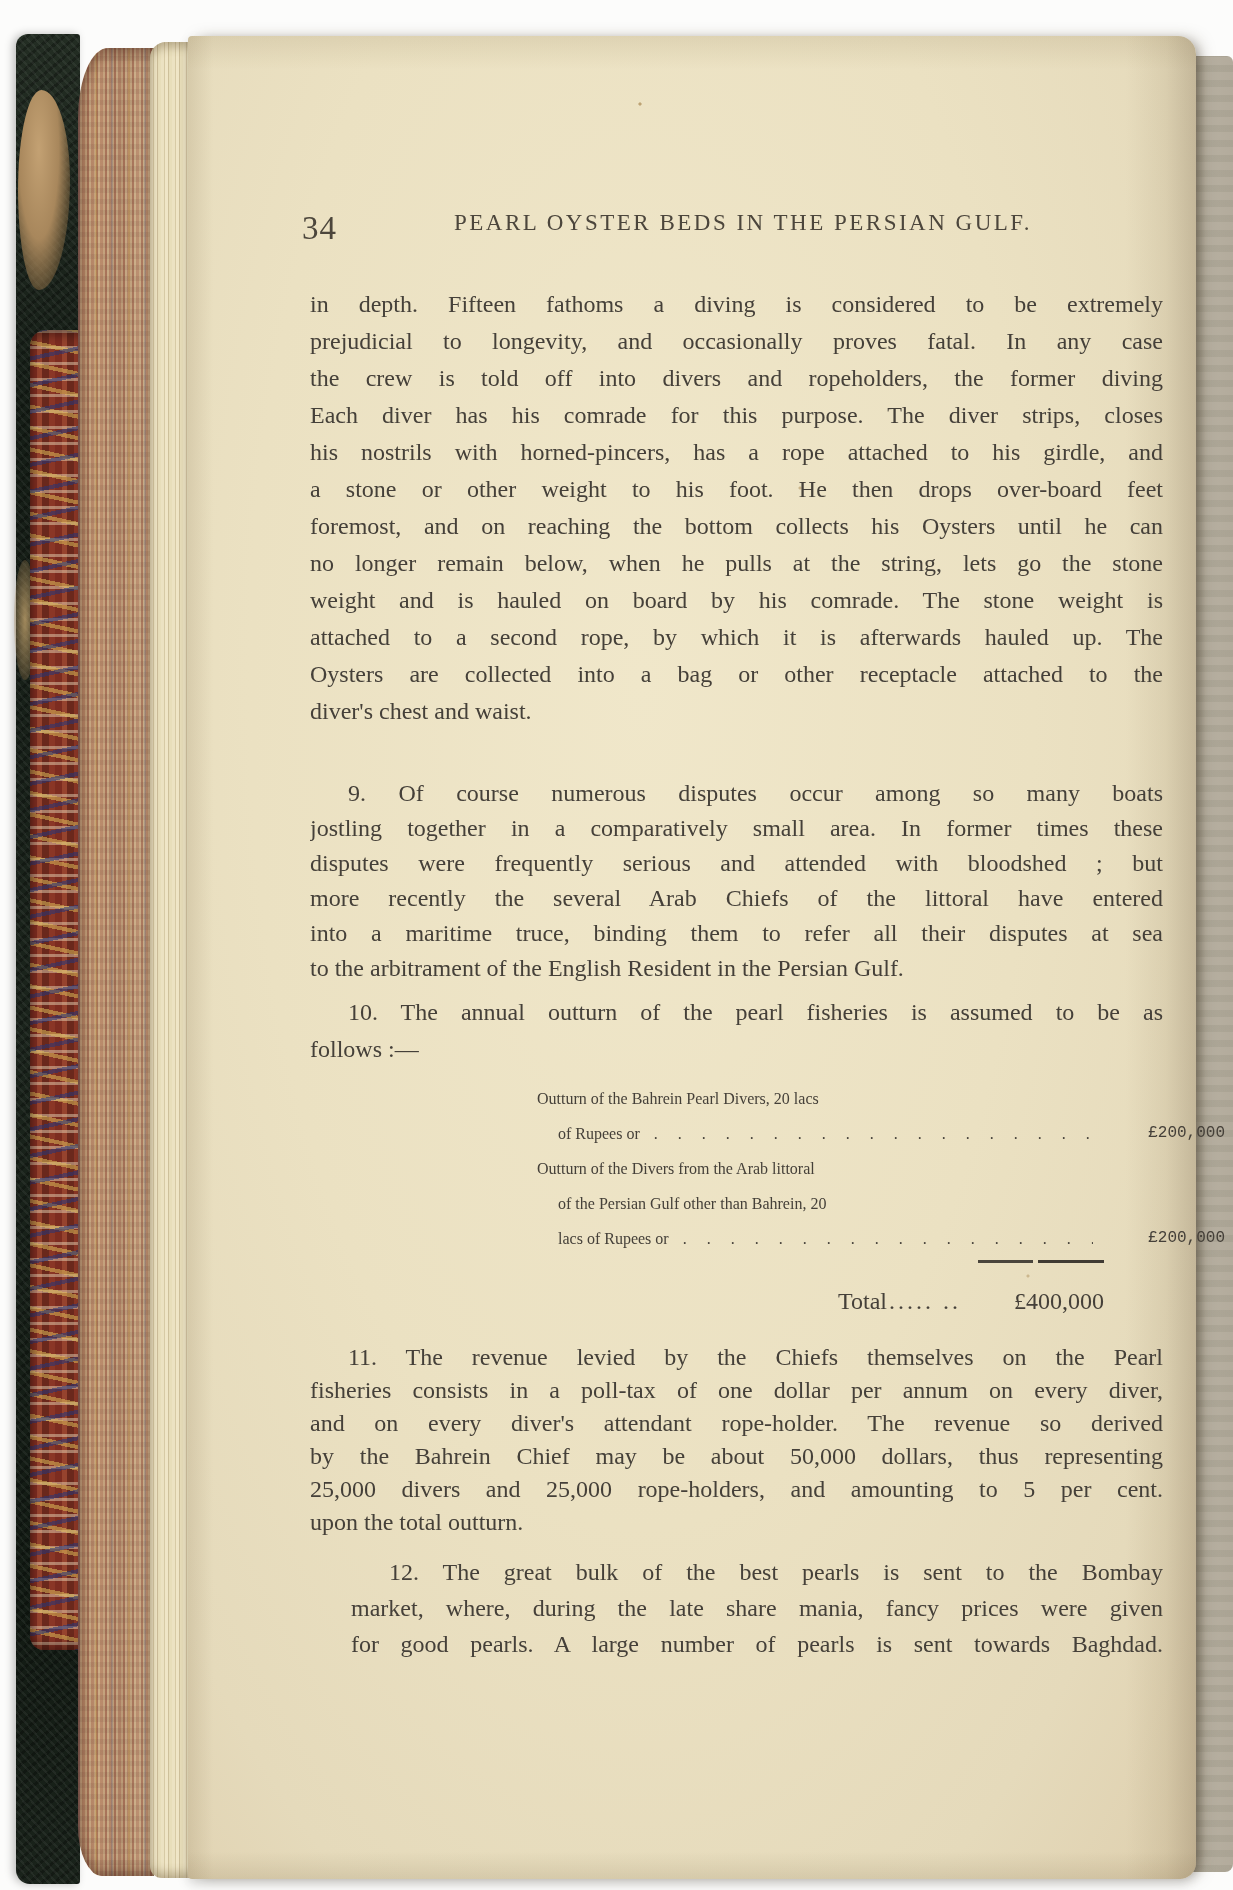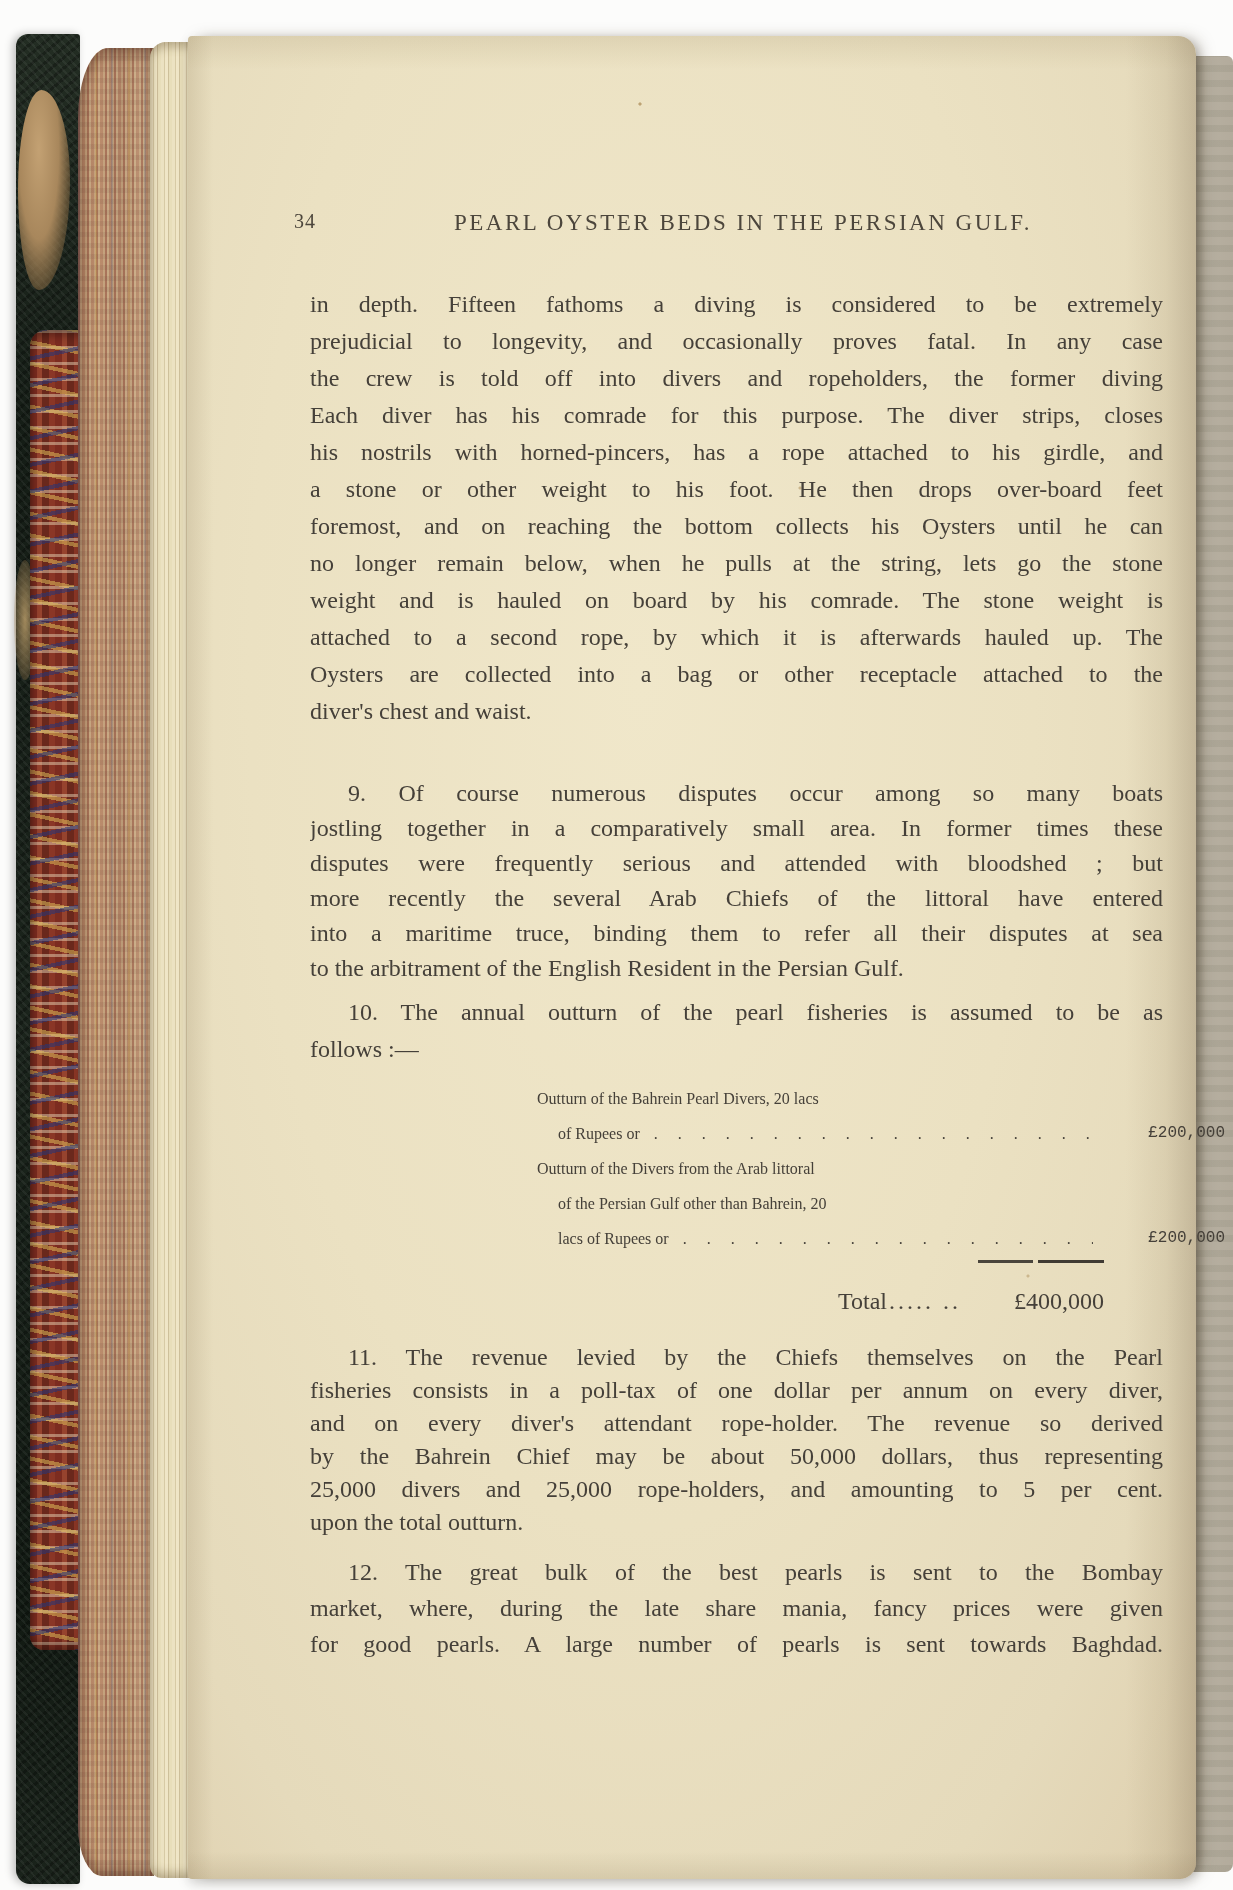--- a/index.html
+++ b/index.html
@@ -72,32 +72,32 @@
       linear-gradient(90deg, rgba(110,88,50,0.14) 0%, rgba(0,0,0,0) 2.5%, rgba(0,0,0,0) 93%, rgba(110,90,55,0.10) 97%, rgba(90,70,45,0.24) 100%),
       linear-gradient(0deg, rgba(110,90,55,0.14) 0%, rgba(0,0,0,0) 1.5%, rgba(0,0,0,0) 98.2%, rgba(120,100,60,0.12) 100%),
       radial-gradient(ellipse at 45% 35%, #f0e7ca 0%, #ebe1c2 50%, #e5dabb 80%, #decfae 100%);
     border-radius:4px 18px 16px 4px;
     box-shadow:7px 0 16px -5px rgba(60,48,28,0.50), 0 5px 12px rgba(0,0,0,0.14);
   }
   .running-head {
     position:absolute; top:174px; left:106px; width:872px; height:34px;
     font-size:23px; letter-spacing:2.5px; color:#4c463c;
   }
-  .pgnum { position:absolute; left:0; top:0; font-size:20px; letter-spacing:1px; }
+  .pgnum { position:absolute; left:8px; top:0; font-size:33px; letter-spacing:1px; }
   .rtitle { display:block; text-align:center; padding-left:26px; white-space:nowrap; }
 
   .col { position:absolute; left:122px; width:853px; font-size:24px; color:#454039; }
   .ln { height:37px; line-height:37px; overflow:hidden; text-align:justify; white-space:normal; }
   .ln::after { content:""; display:inline-block; width:100%; height:0; vertical-align:top; }
   .ln.last { text-align:left; }
   .ln.last::after { content:none; }
   .ln.ind { padding-left:38px; }
   .p9 .ln { height:35px; line-height:35px; }
   .p11 .ln { height:33px; line-height:33px; }
-  .p12 .ln { height:36px; line-height:36px; }
+  .p12 .ln { height:36px; line-height:36px;margin-left:41px; }
 
   .outturn { position:absolute; left:349px; top:1045px; width:688px; font-size:16px; color:#454039; }
   .ot-row { display:flex; height:35px; line-height:35px; overflow:hidden; }
   .ot-row .ot-label { white-space:nowrap; }
   .ot-row.lvl1 { padding-left:21px; }
   .ot-leader { flex:1; overflow:hidden; white-space:nowrap; letter-spacing:8px; padding:0 10px 0 14px; }
   .ot-amount { min-width:132px; text-align:right; white-space:nowrap;font-family:Liberation Mono, monospace; }
 
   .total-rule { position:absolute; left:790px; top:1224px; width:126px; height:3px;
     background:linear-gradient(90deg,#4a453c 0 44%, rgba(0,0,0,0) 44% 48%, #403b33 48% 100%); }

